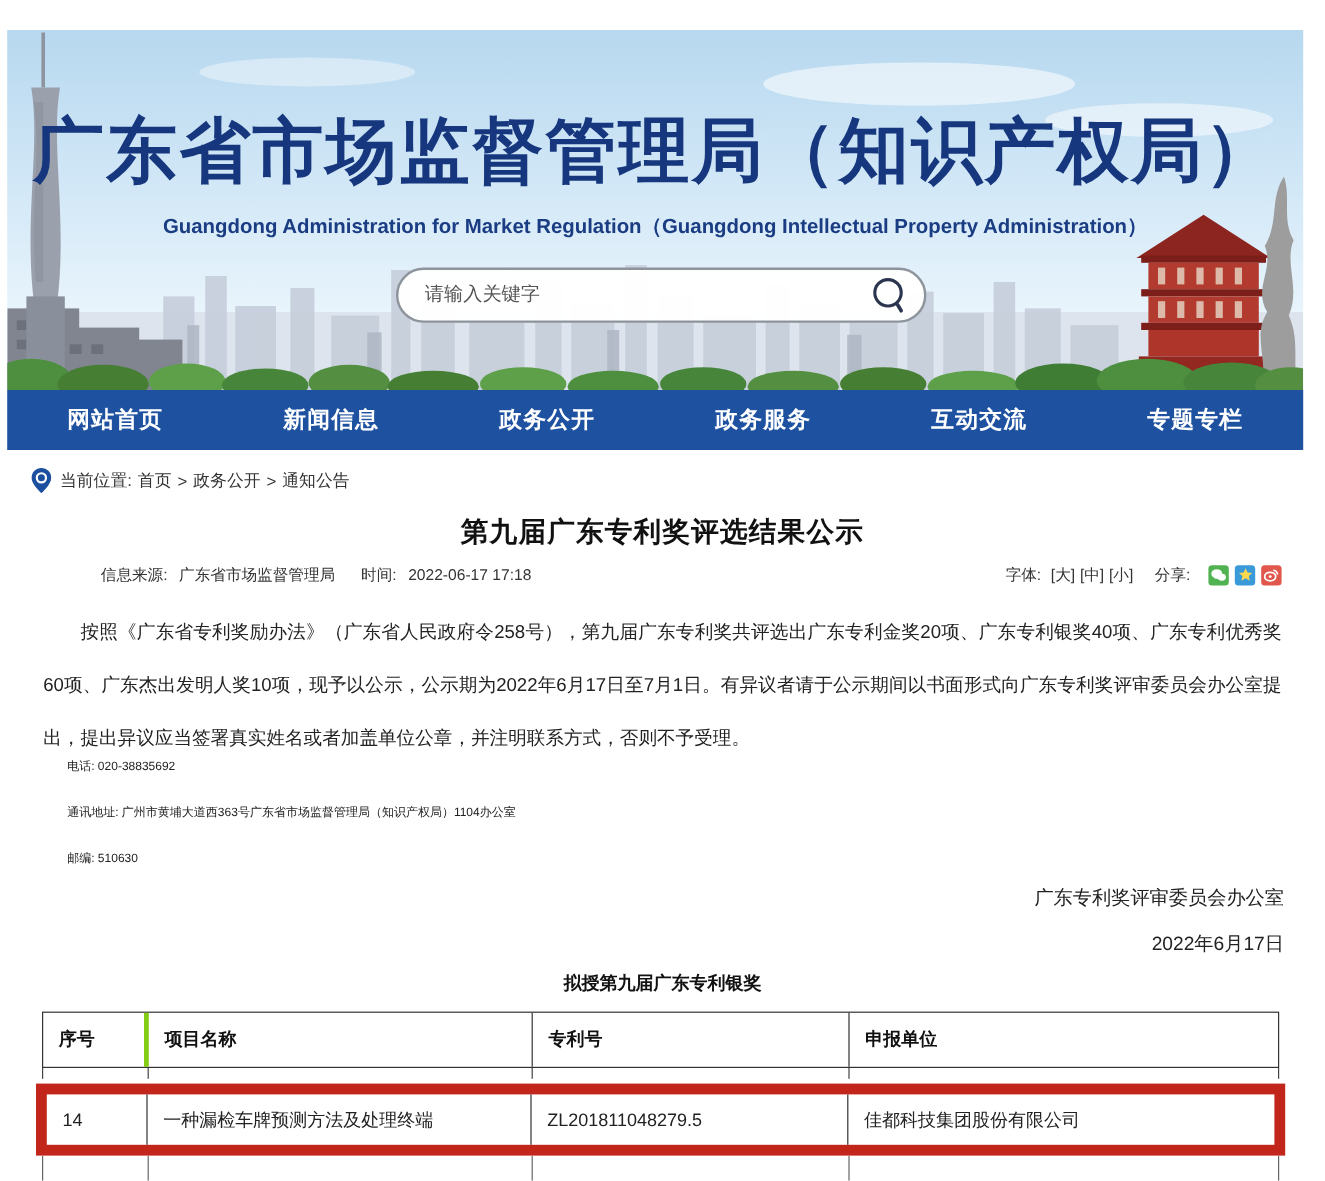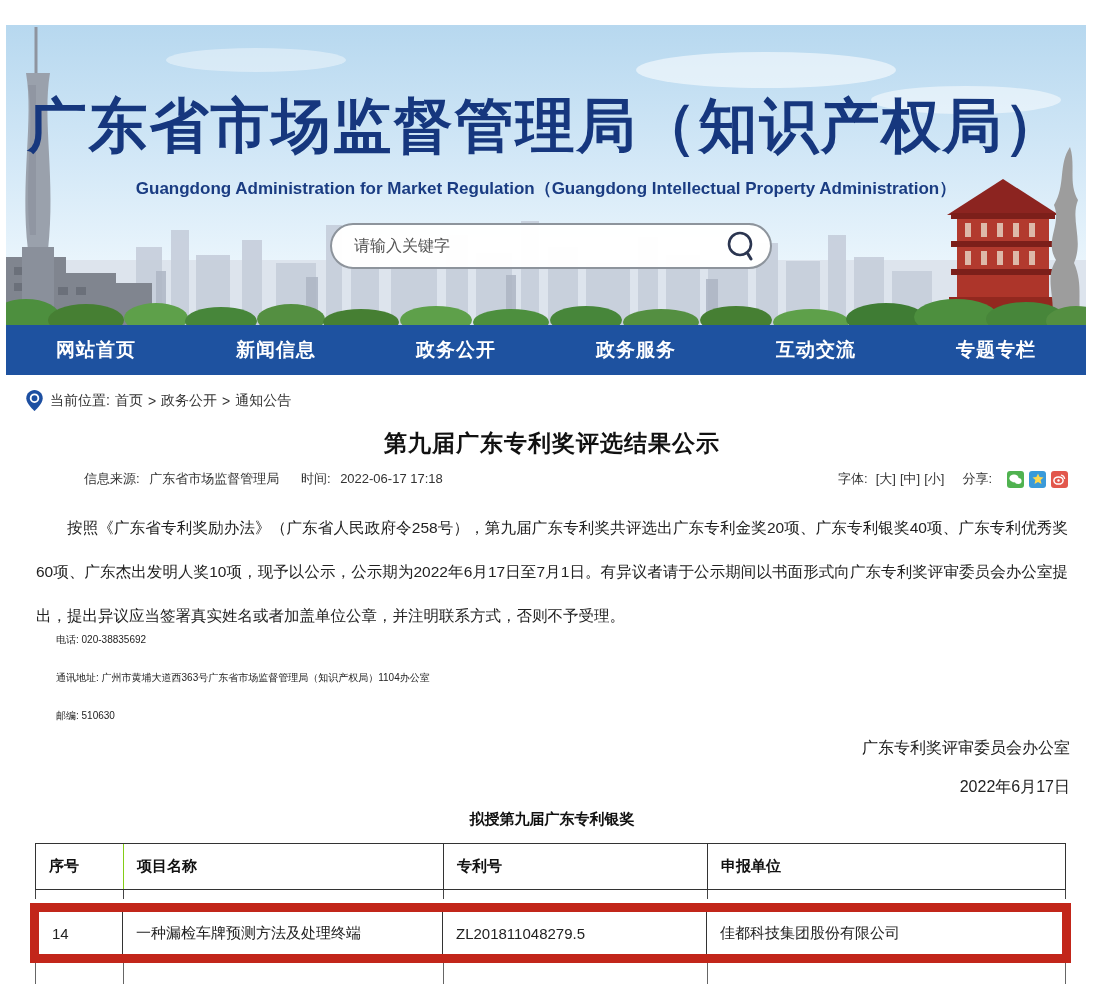--- a/index.html
+++ b/index.html
@@ -84,21 +84,21 @@
     font-size:15px; font-weight:bold; color:#111;
   }
   .tbl { position:absolute; left:35px; top:843px; width:1031px; height:141px; font-size:15px; }
   .tbl-header {
     position:absolute; left:0; top:0; width:1031px; height:47px;
     display:flex; border:1px solid #333; background:#fff;
   }
   .tbl-header .cell {
     display:flex; align-items:center; padding-left:13px; font-weight:bold; color:#111;
   }
-  .cell.c0 { width:88px; border-right:1px solid #84cc16; }
+  .cell.c0 { width:88px; border-right:4px solid #84cc16; }
   .cell.c1 { width:320px; border-right:1px solid #333; }
   .cell.c2 { width:264px; border-right:1px solid #333; }
   .cell.c3 { flex:1; }
   .tick { position:absolute; width:1px; height:9px; top:47px; background:#444; }
   .highlight-box {
     position:absolute; left:-5px; top:60px; width:1041px; height:60px;
     border:9px solid #c2261a; background:#fff; z-index:2;
   }
   .highlight-row { display:flex; height:42px; }
   .highlight-row .cell { font-weight:normal; color:#222; display:flex; align-items:center; padding-left:13px; }

